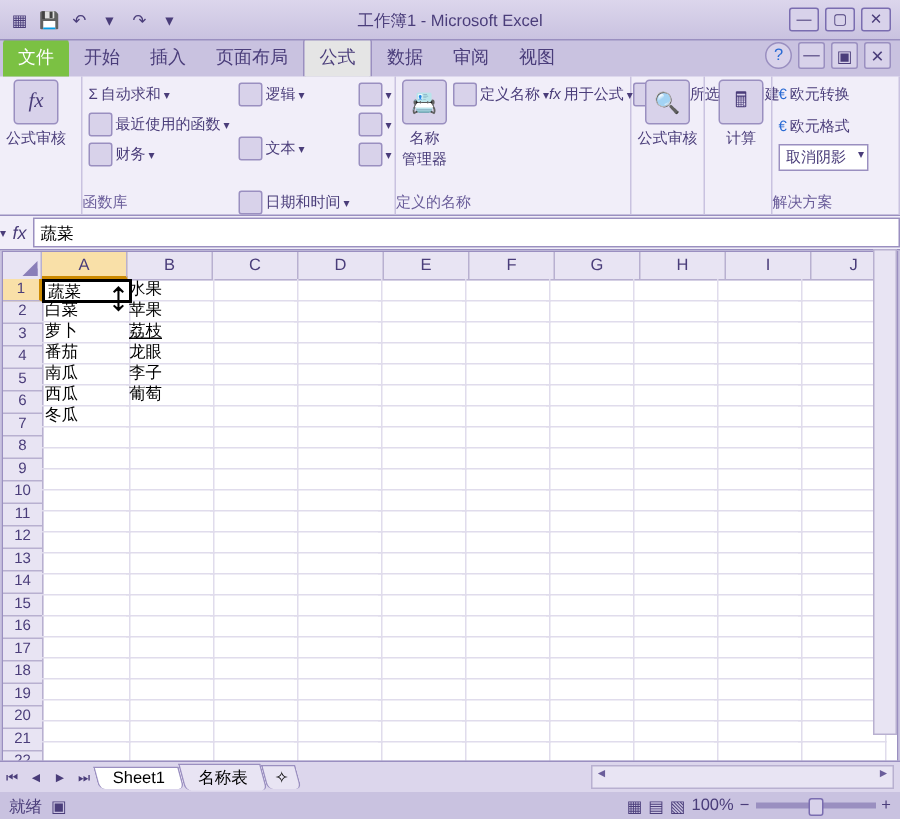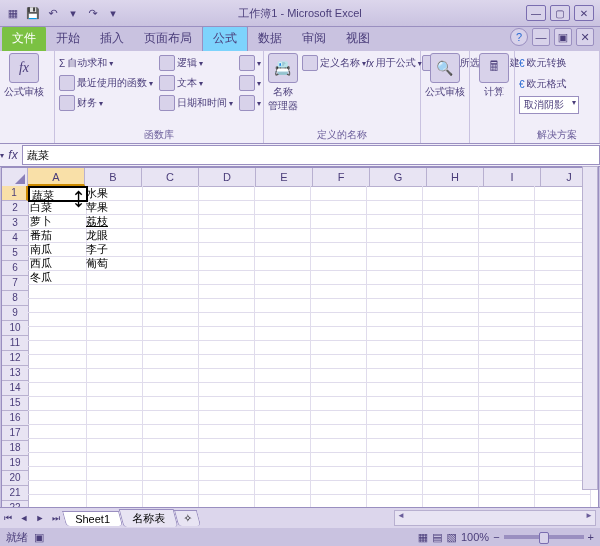--- a/index.html
+++ b/index.html
@@ -5,26 +5,26 @@
 html,body{margin:0;padding:0;font-family:"Microsoft YaHei","SimSun",Arial,sans-serif;font-size:11px;background:#c9c2e0;overflow:hidden;width:600px;height:546px}
 .titlebar{height:26px;background:linear-gradient(#dcd6ec,#c9c2e0);display:flex;align-items:center;border-bottom:1px solid #9a8fc0;position:relative}
 .qat{display:flex;align-items:center;gap:2px;padding:0 4px}
 .qat .ico{width:18px;height:18px;display:flex;align-items:center;justify-content:center;font-size:11px;color:#4a3d7a}
 .title-text{position:absolute;left:50%;transform:translateX(-50%);font-size:11px;color:#4a3d7a}
 .winbtns{margin-left:auto;display:flex;gap:4px;padding-right:6px}
 .winbtns span{width:18px;height:14px;border:1px solid #7a6db0;background:#d8d2ea;display:flex;align-items:center;justify-content:center;font-size:10px;color:#4a3d7a;border-radius:2px}
 .tabs{height:24px;background:#c9c2e0;display:flex;align-items:flex-end;padding-left:2px}
 .tab{padding:4px 10px;color:#4a3d7a;font-size:12px;cursor:default}
 .tab.file{background:#7bc143;color:#fff;border-radius:3px 3px 0 0}
-.tab.active{background:#7dd3fc;border:1px solid #9a8fc0;border-bottom:none;border-radius:3px 3px 0 0}
+.tab.active{background:#e5e5e5;border:1px solid #9a8fc0;border-bottom:none;border-radius:3px 3px 0 0}
 .helpbtns{position:absolute;right:6px;top:28px;display:flex;gap:4px;align-items:center}
 .helpbtns span{width:16px;height:16px;display:flex;align-items:center;justify-content:center;font-size:11px;color:#4a3d7a;border:1px solid #9a8fc0;background:#d8d2ea;border-radius:2px}
 .ribbon{height:92px;background:#f1eef9;border-bottom:1px solid #9a8fc0;display:flex}
 .rgroup{border-right:1px solid #c9c2e0;padding:2px 4px;display:flex;flex-direction:column;position:relative}
-.rgroup .glabel{position:absolute;bottom:1px;left:0;right:0;text-align:center;font-size:10px;color:#6a5d9a}
+.rgroup .glabel{position:absolute;bottom:1px;left:0;right:0;text-align:left;font-size:10px;color:#6a5d9a}
 .bigbtn{display:flex;flex-direction:column;align-items:center;justify-content:center;width:40px;font-size:10px;color:#4a3d7a;text-align:center;gap:2px}
 .bigico{width:28px;height:28px;background:#d8d2ea;border:1px solid #9a8fc0;border-radius:3px;display:flex;align-items:center;justify-content:center;font-size:14px}
 .smrow{display:flex;align-items:center;gap:2px;font-size:10px;color:#4a3d7a;height:20px;white-space:nowrap}
 .smico{width:14px;height:14px;background:#d8d2ea;border:1px solid #9a8fc0;border-radius:2px;display:inline-block}
 .dd{font-size:8px;color:#4a3d7a}
 .fbar{height:22px;background:#f1eef9;border-bottom:1px solid #9a8fc0;display:flex;align-items:center}
 .namebox{width:102px;height:18px;background:#fff;border:1px solid #9a8fc0;margin:0 2px;padding-left:16px;display:flex;align-items:center;font-size:11px}
 .fxico{width:18px;text-align:center;font-style:italic;color:#4a3d7a;font-size:12px}
 .fxval{flex:1;height:18px;background:#fff;border:1px solid #9a8fc0;padding-left:4px;display:flex;align-items:center;font-size:11px}
 .grid-area{position:absolute;top:166px;bottom:36px;left:0;right:0;background:#fff;border:1px solid #9a8fc0;margin:1px}
@@ -112,21 +112,21 @@
             <span class="smico"></span> 
             <span>最近使用的函数</span> 
             <span class="dd">▾</span>
           </div>
         <div class="smrow">
             <span class="smico"></span> 
             <span>财务</span> 
             <span class="dd">▾</span>
           </div>
       </div>
-      <div style="display:flex;flex-direction:column;gap:0">
+      <div style="display:flex;flex-direction:column;gap:16px">
         <div class="smrow">
             <span class="smico"></span> 
             <span>逻辑</span> 
             <span class="dd">▾</span>
           </div>
         <div class="smrow">
             <span class="smico"></span> 
             <span>文本</span> 
             <span class="dd">▾</span>
           </div>

